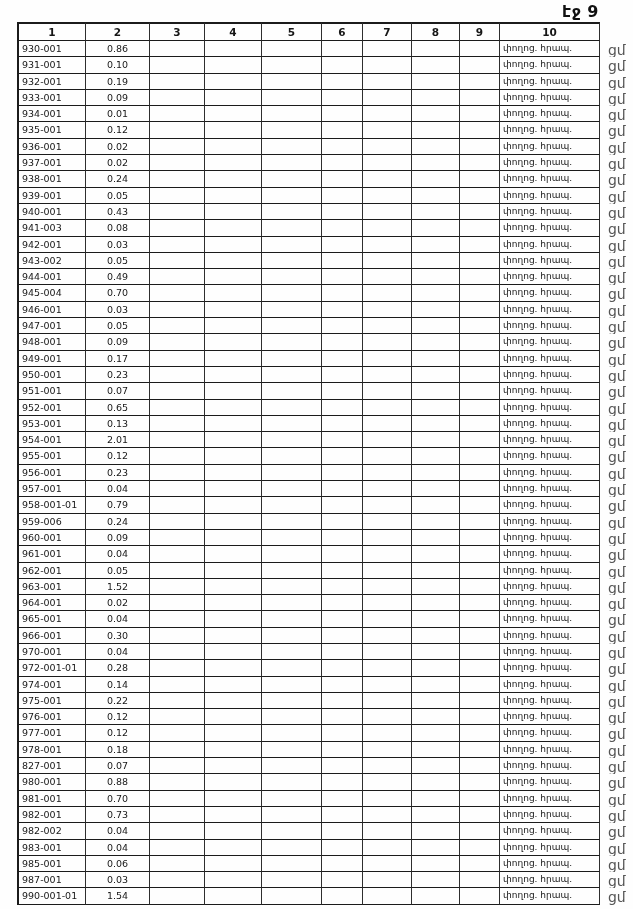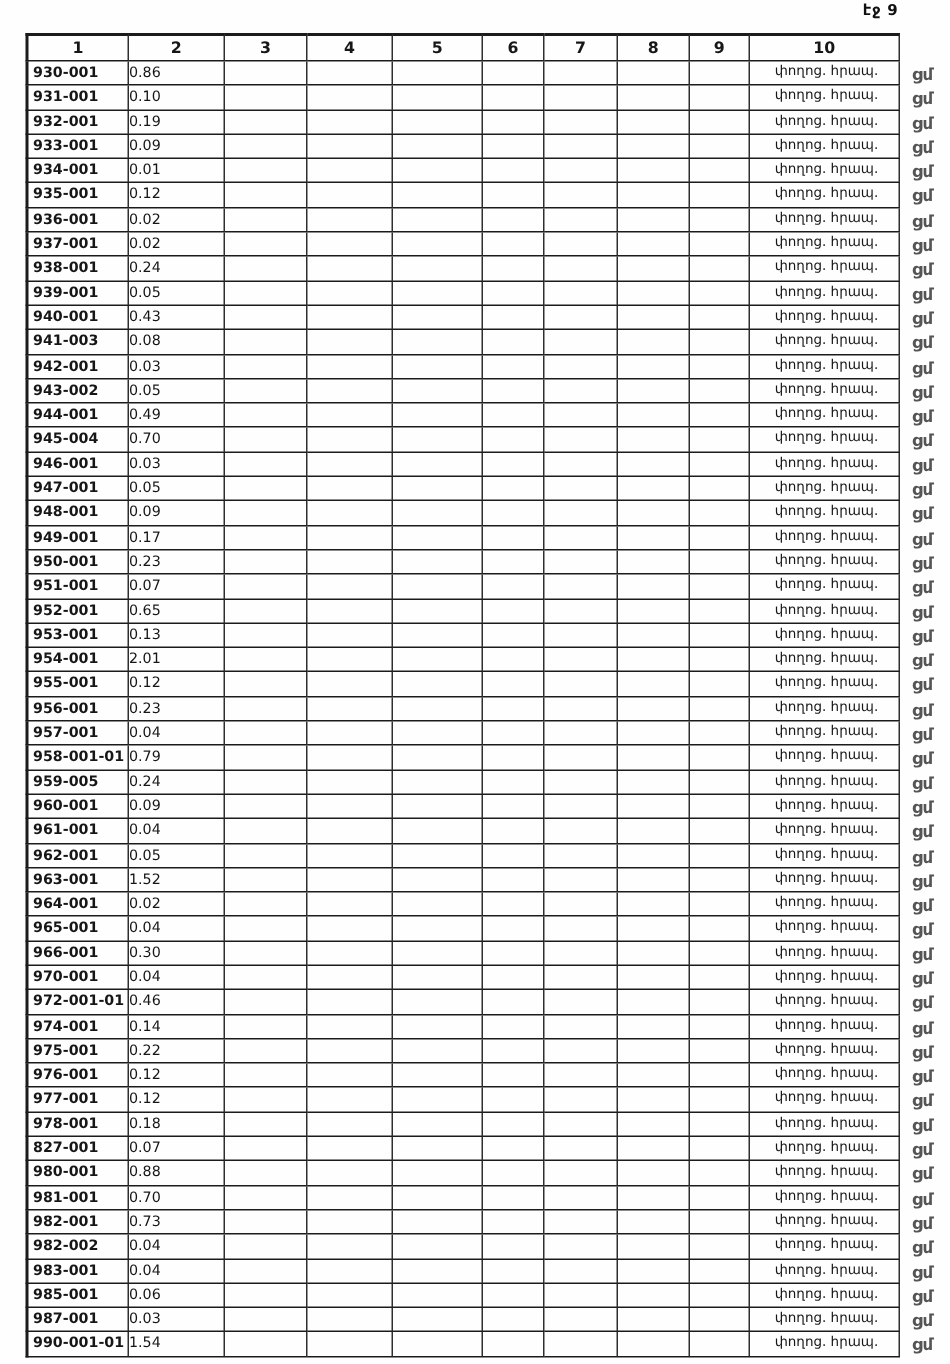--- a/index.html
+++ b/index.html
@@ -13,21 +13,21 @@
     height: 909px;
     background: #fefefe;
     font-family: "DejaVu Sans", sans-serif;
     color: #161616;
     overflow: hidden;
   }
   .page-label {
     position: absolute;
     top: 2px;
     right: 34px;
-    font-size: 10px;
+    font-size: 16px;
     font-weight: bold;
     letter-spacing: 0.5px;
     color: #111;
   }
   .tbl {
     position: absolute;
     left: 17px;
     top: 22px;
   }
   .tr {
@@ -41,50 +41,48 @@
     box-sizing: border-box;
     border-right: 1.2px solid #2e2e2e;
     border-bottom: 1.7px solid #1b1b1b;
     overflow: hidden;
     white-space: nowrap;
     font-size: 9.5px;
     line-height: 15px;
   }
   .tr .td:first-child {
     border-left: 2px solid #1b1b1b;
-    font-weight: bold;
   }
   .tr.header .td {
     border-top: 2px solid #1b1b1b;
     font-weight: bold;
     font-size: 10.5px;
     text-align: center;
     line-height: 17px;
   }
   
   .td.c0 { width: 69px; padding-left: 3px; }
-  .td.c1 { width: 64px; }
+  .td.c1 { width: 64px; text-align: center; }
   .td.c2 { width: 55px; }
   .td.c3 { width: 57px; }
   .td.c4 { width: 60px; }
   .td.c5 { width: 41px; }
   .td.c6 { width: 49px; }
   .td.c7 { width: 48px; }
   .td.c8 { width: 40px; }
-  .td.c9 { width: 100px; padding-left: 3px; font-size: 9px; text-align: center; }
+  .td.c9 { width: 100px; padding-left: 3px; font-size: 9px; }
   .tr.header .td.c0,
   .tr.header .td.c9 { padding-left: 0; text-align: center; }
   .td.margin {
     width: 30px;
     border: none !important;
-    font-size: 11px;
+    font-size: 14px;
     color: #555;
     padding-left: 8px;
     line-height: 18px;
-    font-weight: bold;
   }
   .tr.header .td.margin { border: none !important; }
 </style>
 </head>
 <body>
 
 <div class="page">
   <div class="page-label">էջ 9</div>
   <div class="tbl">
       <div class="tr header">
@@ -471,21 +469,21 @@
         <div class="td c3"></div>
         <div class="td c4"></div>
         <div class="td c5"></div>
         <div class="td c6"></div>
         <div class="td c7"></div>
         <div class="td c8"></div>
         <div class="td c9">փողոց. հրապ.</div>
         <div class="td margin">ցմ</div>
       </div>
       <div class="tr">
-        <div class="td c0">959-005</div>
+        <div class="td c0">959-006</div>
         <div class="td c1">0.24</div>
         <div class="td c2"></div>
         <div class="td c3"></div>
         <div class="td c4"></div>
         <div class="td c5"></div>
         <div class="td c6"></div>
         <div class="td c7"></div>
         <div class="td c8"></div>
         <div class="td c9">փողոց. հրապ.</div>
         <div class="td margin">ցմ</div>
@@ -589,21 +587,21 @@
         <div class="td c4"></div>
         <div class="td c5"></div>
         <div class="td c6"></div>
         <div class="td c7"></div>
         <div class="td c8"></div>
         <div class="td c9">փողոց. հրապ.</div>
         <div class="td margin">ցմ</div>
       </div>
       <div class="tr">
         <div class="td c0">972-001-01</div>
-        <div class="td c1">0.46</div>
+        <div class="td c1">0.28</div>
         <div class="td c2"></div>
         <div class="td c3"></div>
         <div class="td c4"></div>
         <div class="td c5"></div>
         <div class="td c6"></div>
         <div class="td c7"></div>
         <div class="td c8"></div>
         <div class="td c9">փողոց. հրապ.</div>
         <div class="td margin">ցմ</div>
       </div>

